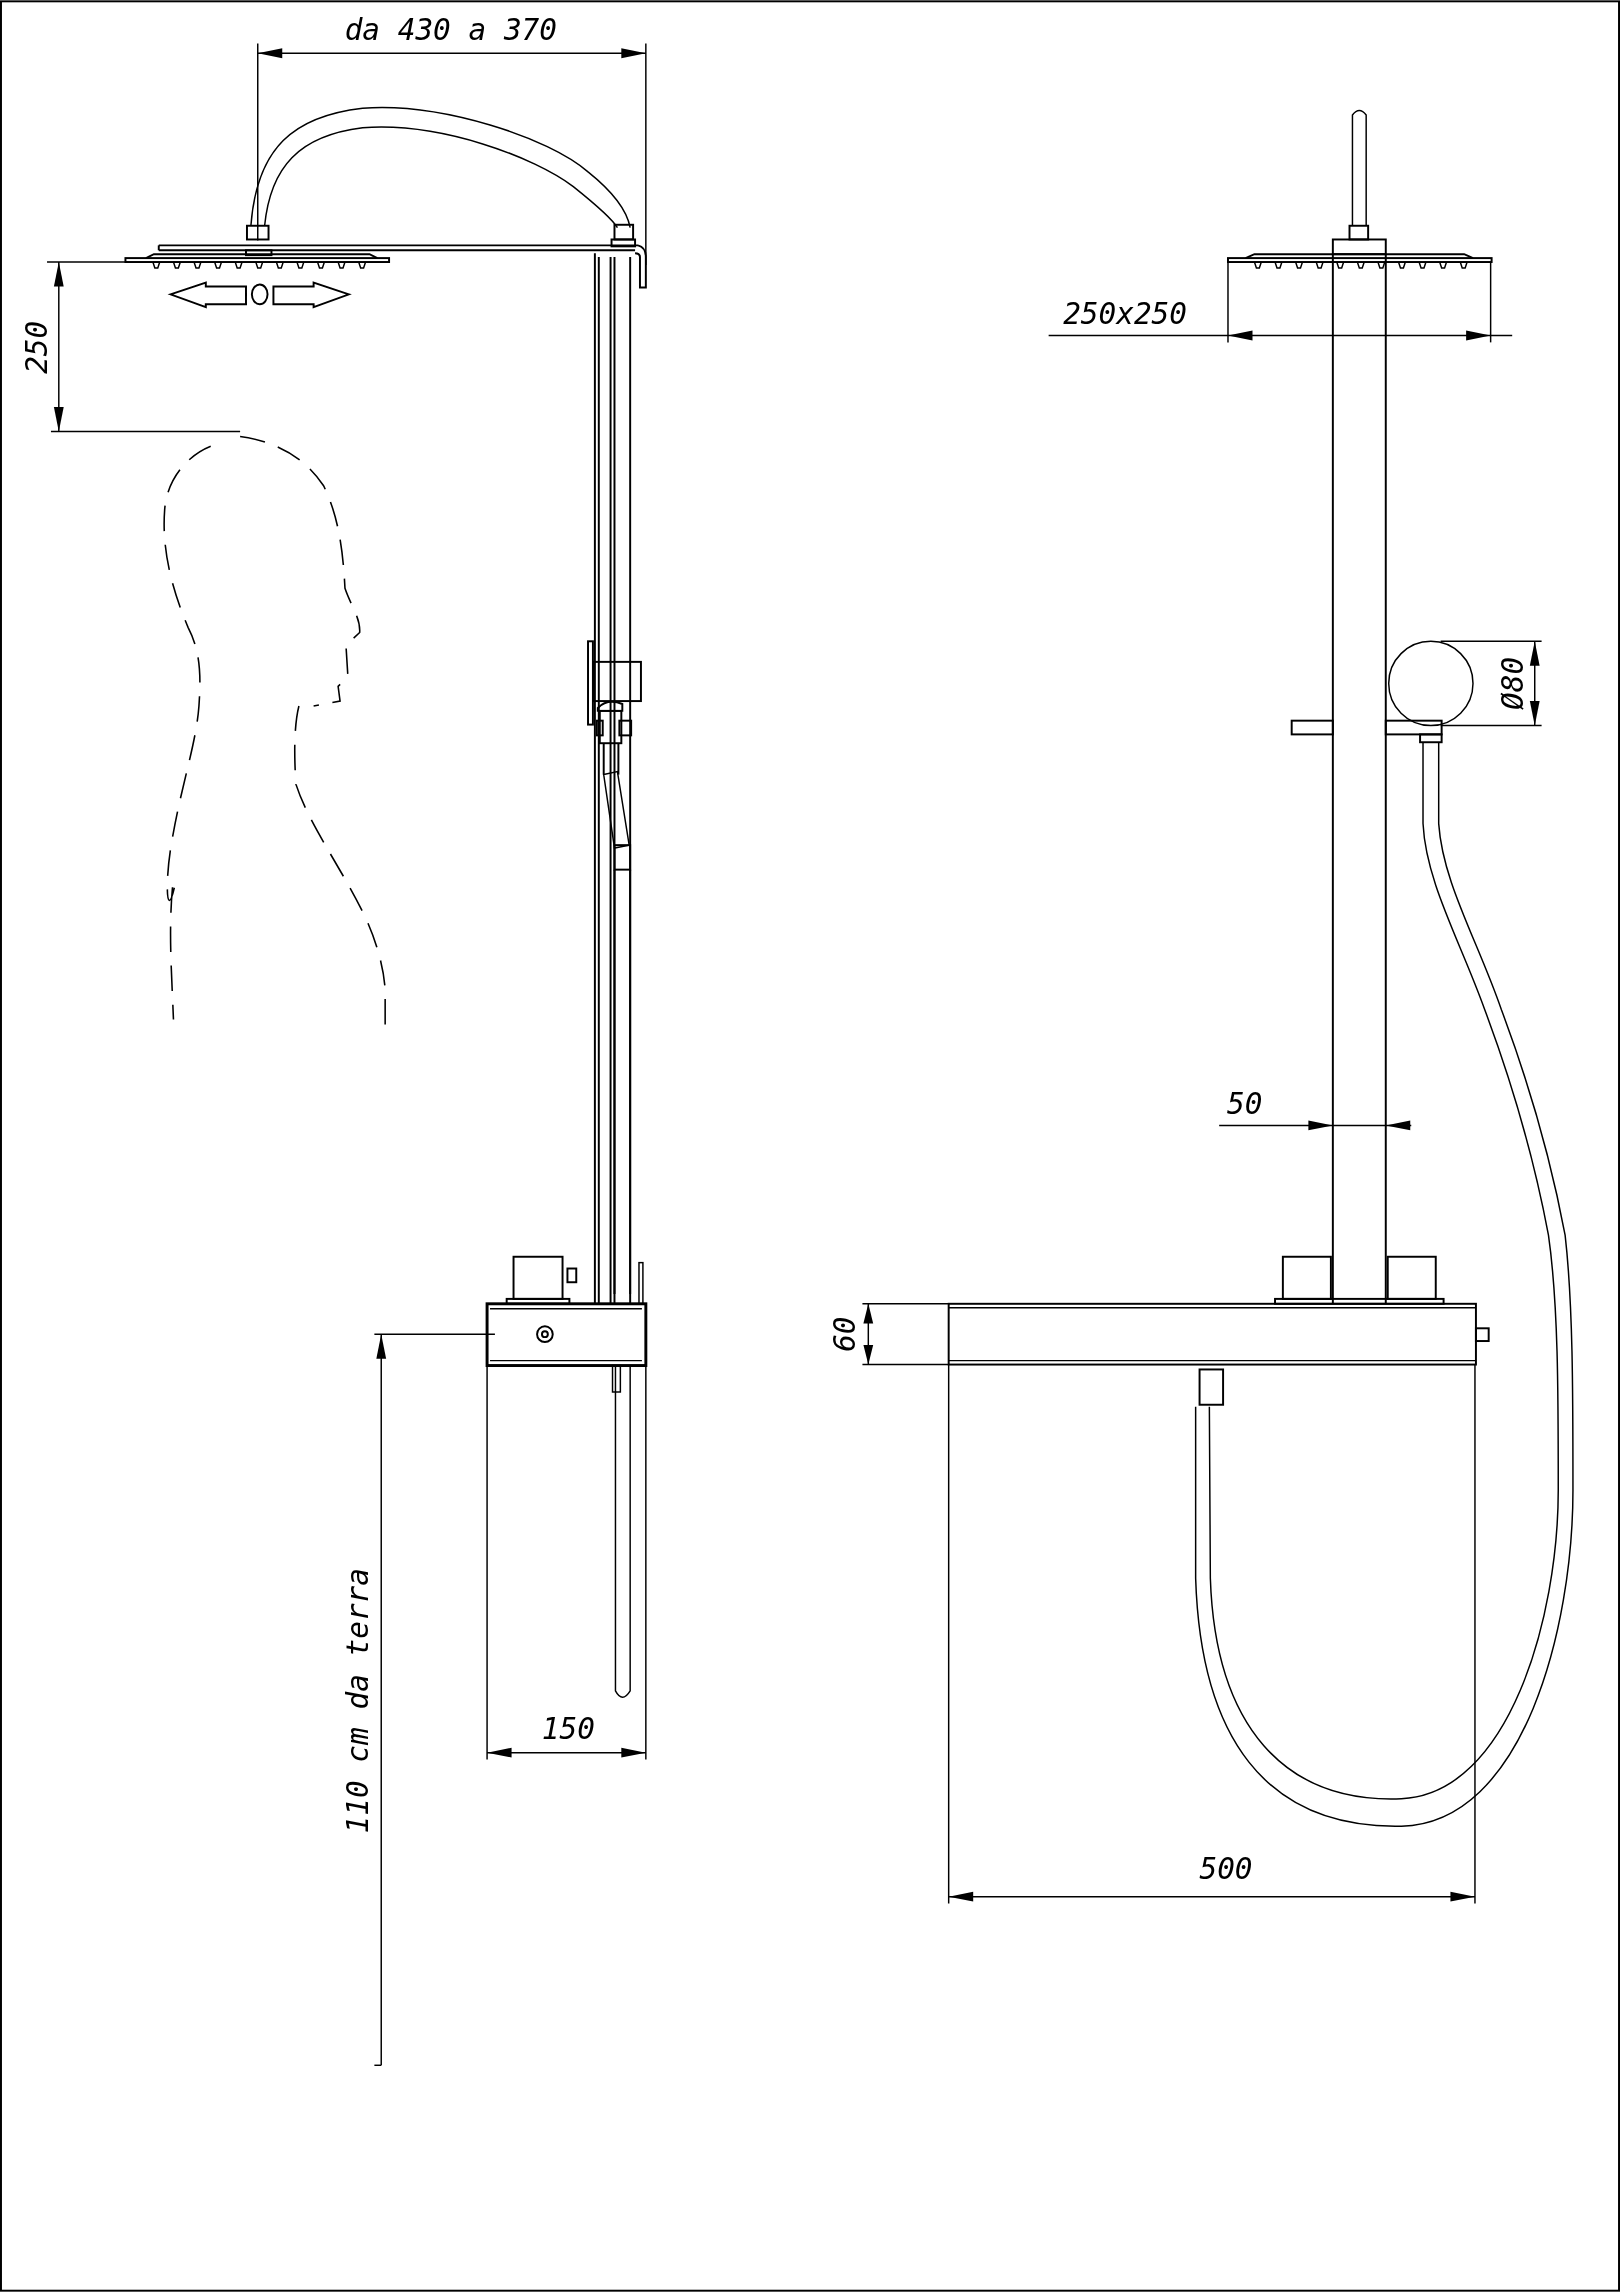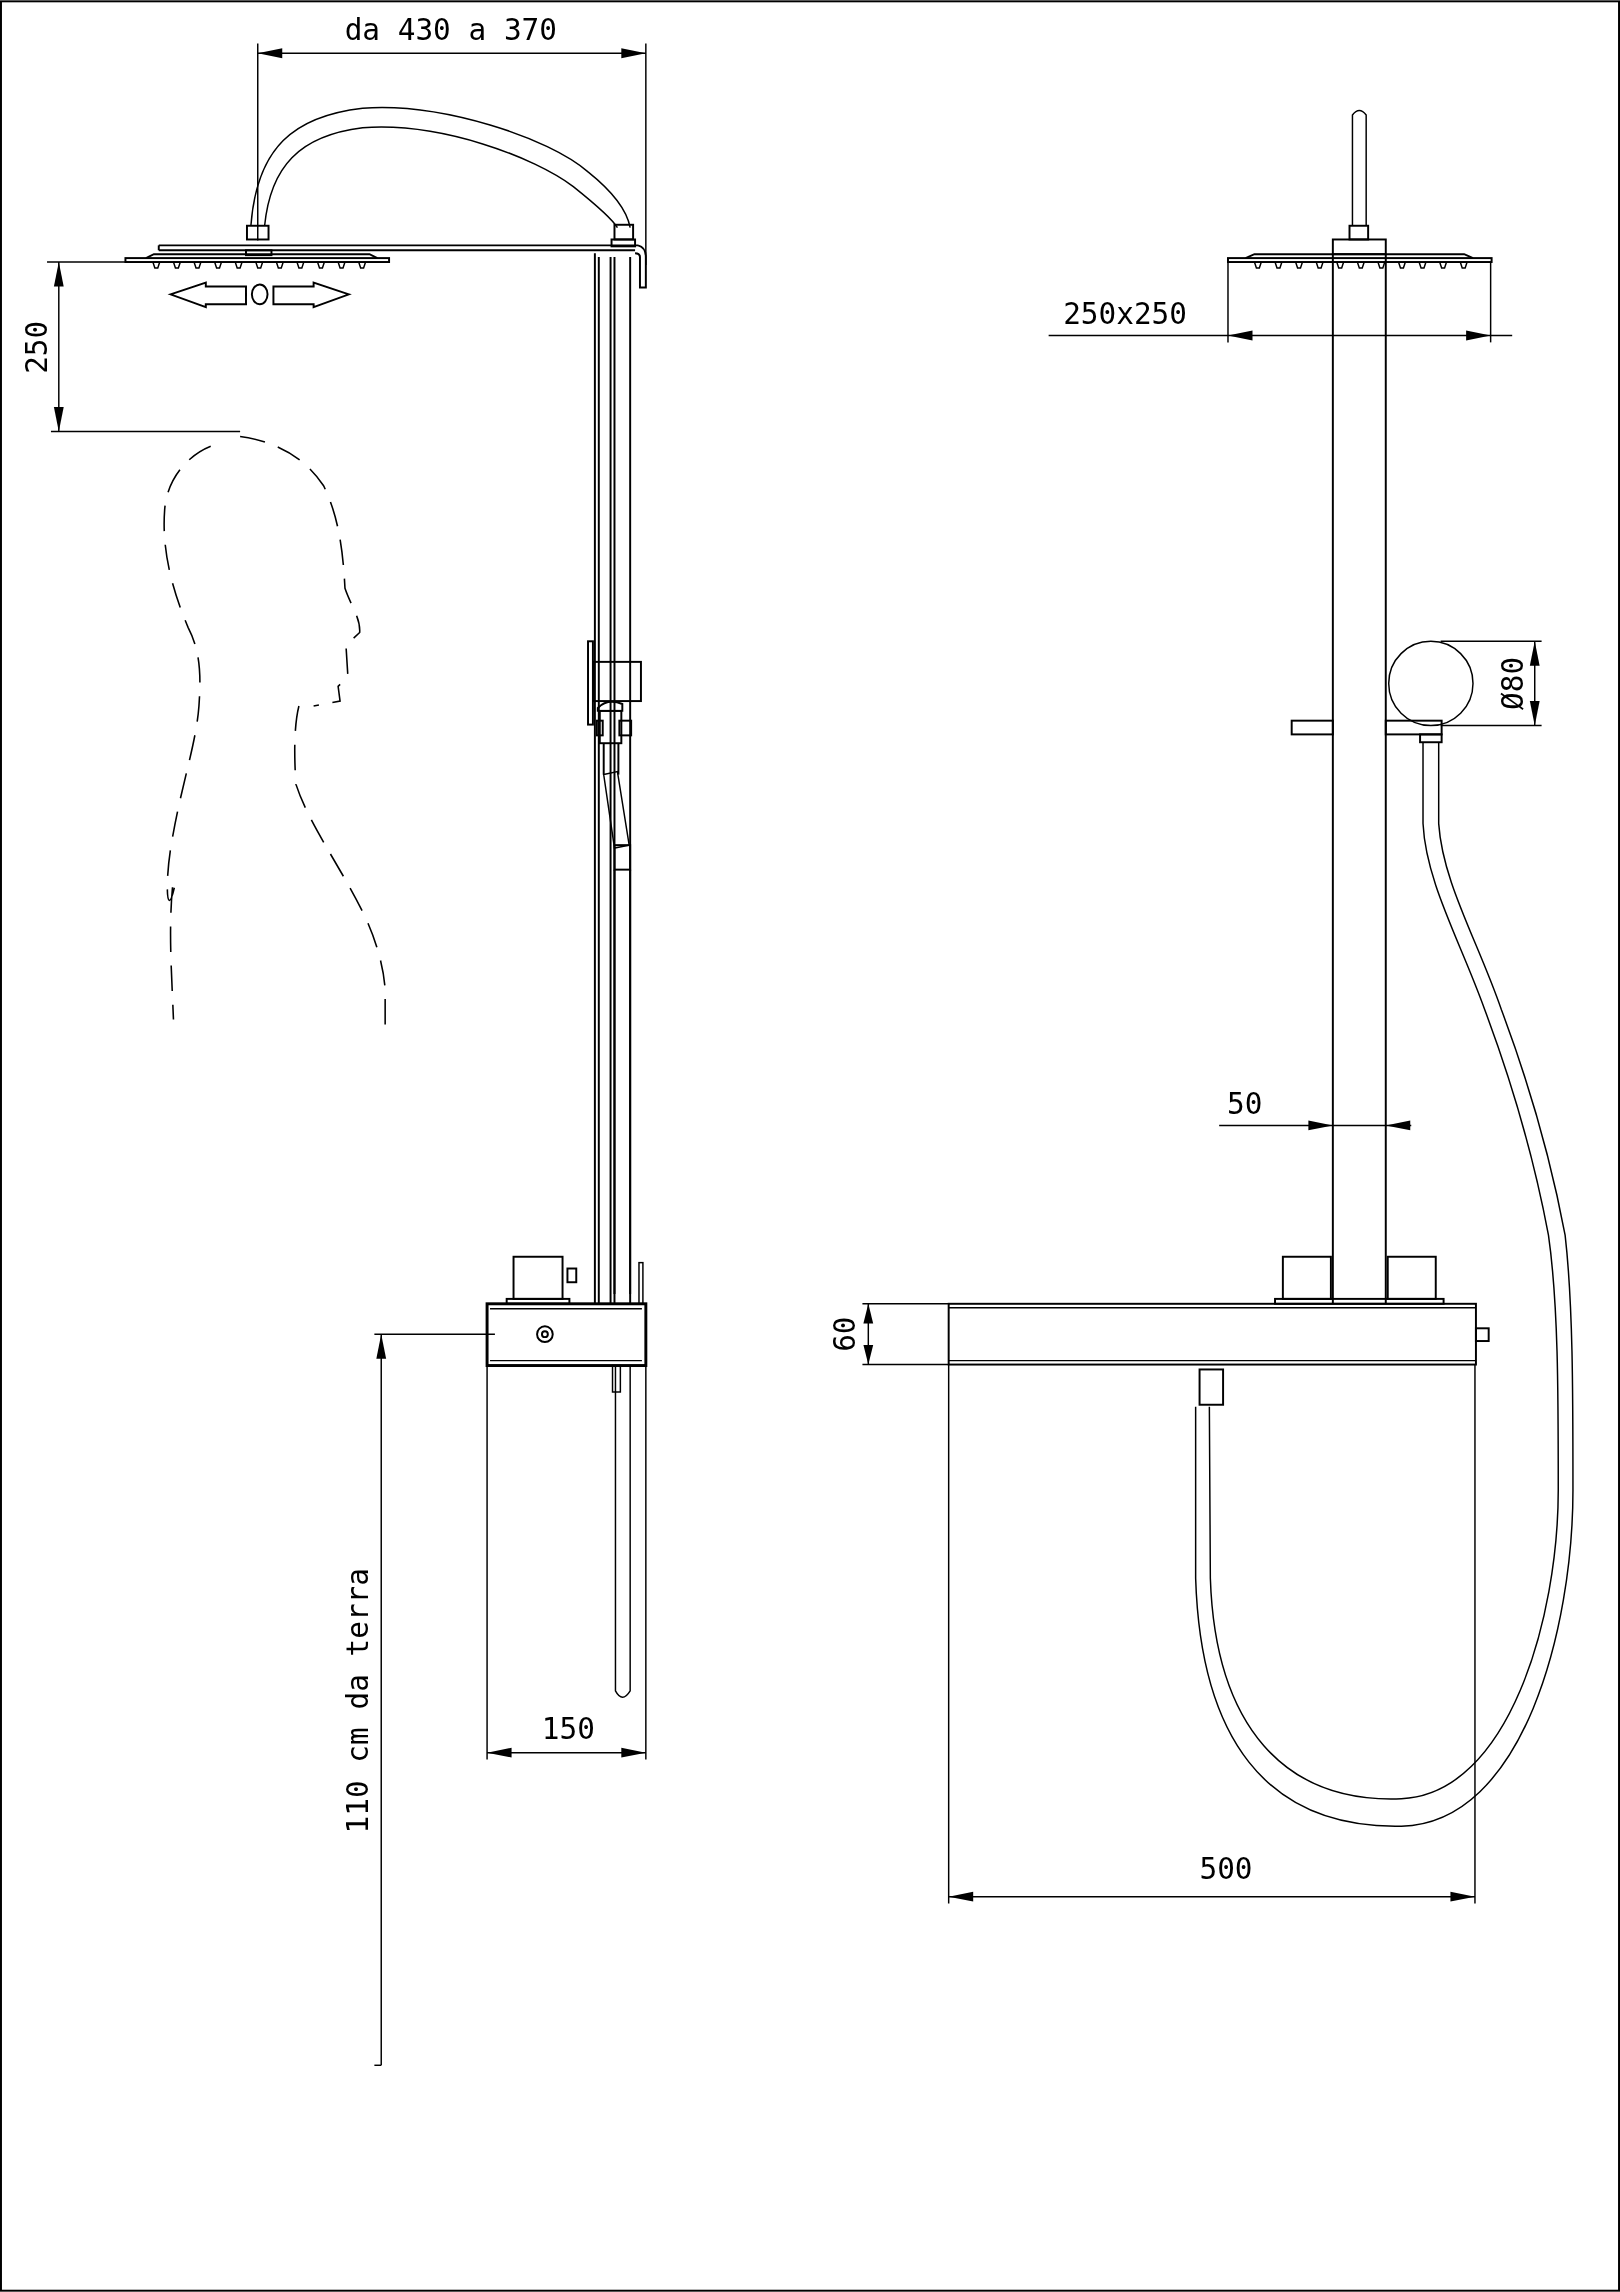--- a/index.html
+++ b/index.html
@@ -1,17 +1,17 @@
 <!DOCTYPE html>
 <html><head>
 <meta charset="utf-8">
 <style>
   html, body { margin: 0; padding: 0; background: #ffffff; }
   body { width: 1620px; height: 2293px; position: relative; overflow: hidden; }
-  #sheet { position: absolute; left: 0; top: 0; width: 1620px; height: 2293px; }
+  #sheet { position: absolute; left: 0; top: 0; width: 1620px; height: 2293px; font-style: italic; }
   svg text { font-family: "DejaVu Sans Mono", "Liberation Mono", monospace; fill: #000; }
   .ln { stroke: #000; stroke-width: 2; fill: none; }
   .thin { stroke: #000; stroke-width: 1.5; fill: none; }
   .thick { stroke: #000; stroke-width: 3; fill: none; }
   .dash { stroke: #000; stroke-width: 1.6; fill: none; stroke-dasharray: 26 14; }
   .fill { fill: #000; stroke: none; }
   .wfill { fill: #fff; stroke: #000; stroke-width: 2; }
 </style>
 </head>
 <body>

